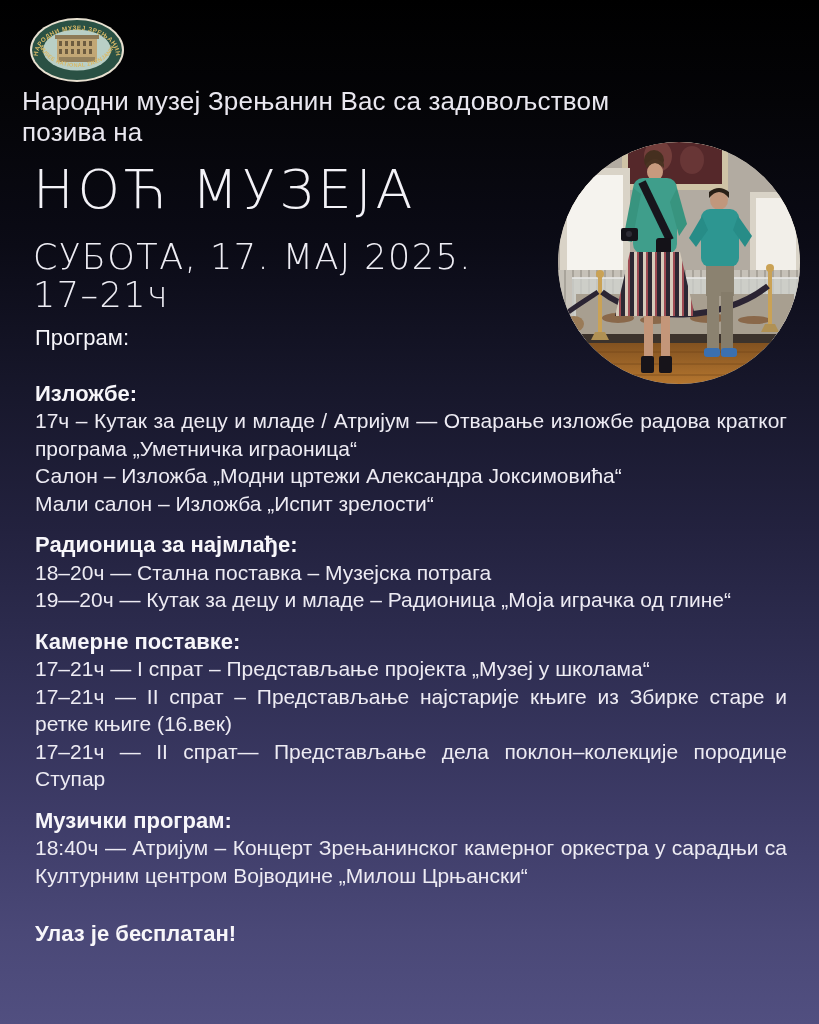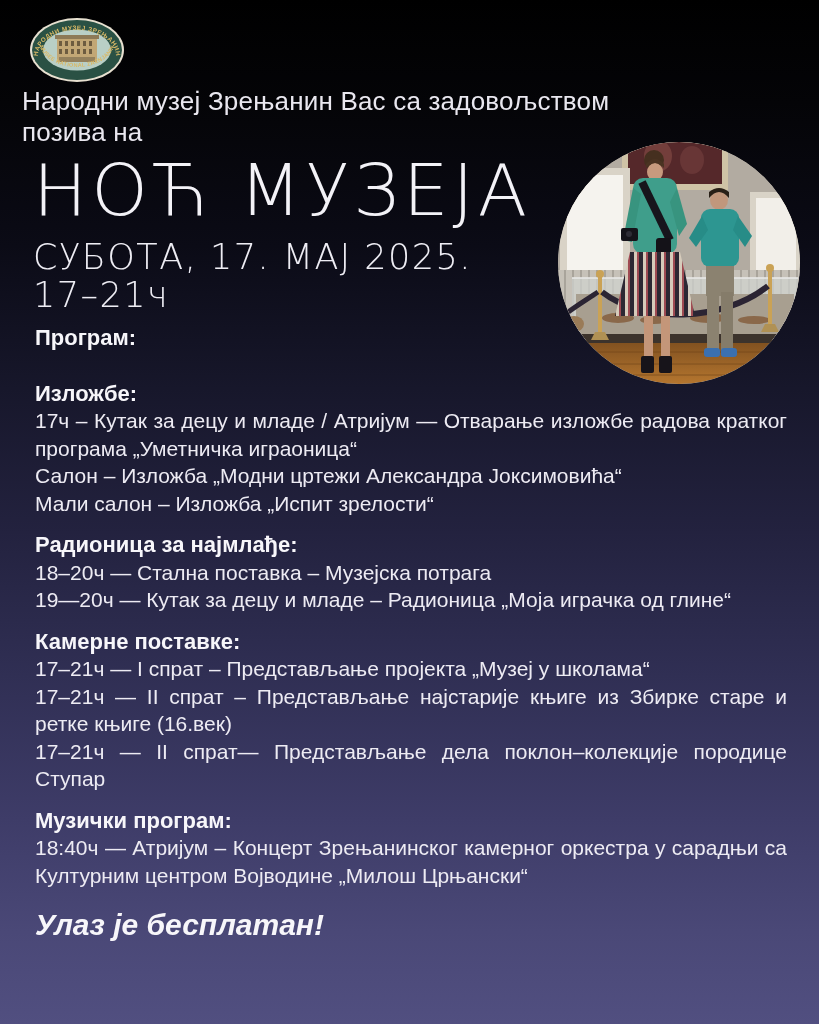--- a/index.html
+++ b/index.html
@@ -14,42 +14,42 @@
   }
   .logo{position:absolute;left:28px;top:16px;width:98px;height:68px;}
   .intro{
     position:absolute;left:22px;top:86px;width:620px;
     color:#e9e7ef;font-size:26px;line-height:31px;font-weight:400;
     letter-spacing:.2px;
   }
   .title-block{position:absolute;left:33px;top:156px;color:#f3f2f7;}
   .main-title{
     margin:0;font-family:"DejaVu Sans",sans-serif;font-weight:200;
-    font-size:72px;line-height:68px;letter-spacing:4px;color:#f3f2f7;
+    font-size:54px;line-height:68px;letter-spacing:4px;color:#f3f2f7;
   }
   .sub-date,.sub-time{
     font-family:"DejaVu Sans",sans-serif;font-weight:300;
     font-size:35px;line-height:38px;letter-spacing:1.5px;color:#eeedf4;
   }
   .sub-date{margin-top:14px;}
   .photo-circle{
     position:absolute;left:558px;top:142px;width:242px;height:242px;
     border-radius:50%;overflow:hidden;background:#b2aba1;
   }
   .photo-circle svg{display:block;}
   .content{
     position:absolute;left:35px;top:324px;width:752px;
     color:#edebf3;font-size:21px;line-height:27.5px;
   }
-  .program-label{font-weight:700;font-size:22px;color:#f7f6fa;margin:0 0 28px 0;}
+  .program-label{font-weight:400;font-size:22px;color:#f7f6fa;margin:0 0 28px 0;}
   .section{margin-top:14px;}
   .section:first-of-type{margin-top:0;}
   .section-heading{font-weight:700;font-size:22px;color:#f7f6fa;margin:0;}
   .item{margin:0;text-align:justify;}
-  .footer-note{font-weight:700;font-size:30px;color:#f7f6fa;margin-top:22px;font-style:italic;}
+  .footer-note{font-weight:700;font-size:22px;color:#f7f6fa;margin-top:31px;}
 </style>
 </head>
 <body>
 
 <div class="poster">
 
   <div class="logo">
     <svg width="98" height="68" viewBox="0 0 98 68">
       <ellipse cx="49" cy="34" rx="47" ry="32" fill="#e7e0d0"></ellipse>
       <ellipse cx="49" cy="34" rx="45" ry="30" fill="#2a5144"></ellipse>

